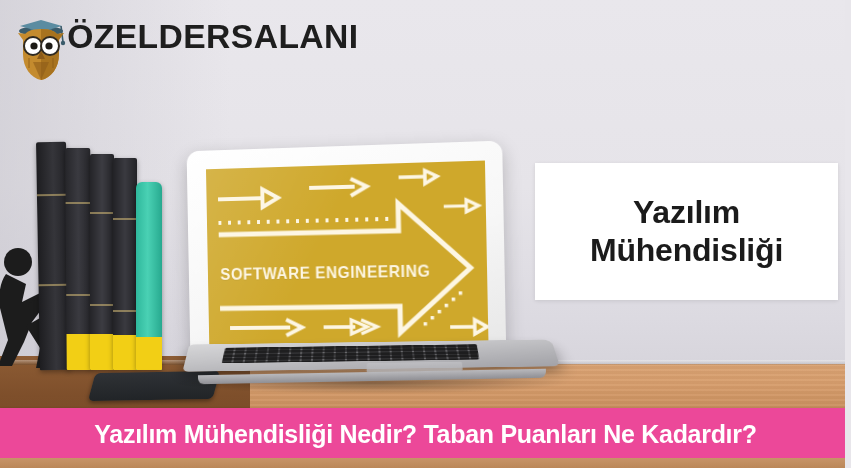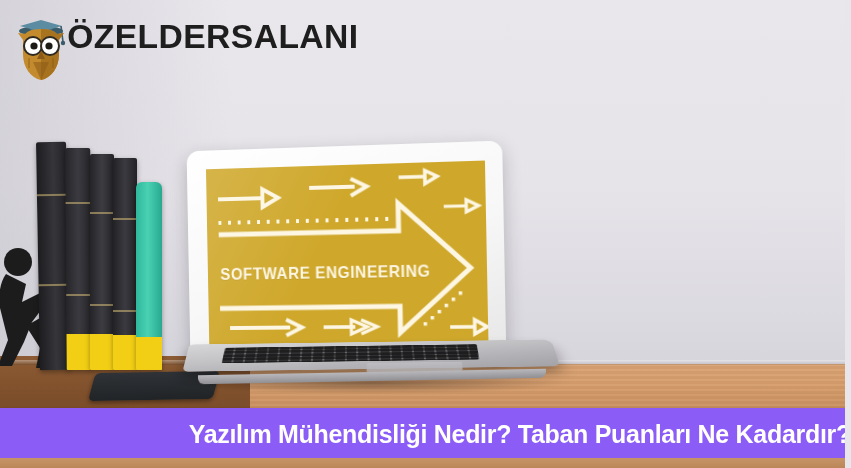--- a/index.html
+++ b/index.html
@@ -153,22 +153,22 @@
   .logo-tag{
     position:absolute;left:186px;top:57px;
     font-size:13.5px;color:#6d6a68;font-weight:400;
     font-family:"Liberation Sans", sans-serif;
     white-space:nowrap;
   }
 
   
   .caption-bar{
     position:absolute;left:0;top:408px;width:851px;height:50px;
-    background:#8b5cf6;
-    display:flex;align-items:center;justify-content:flex-end;
+    background:#ec4899;
+    display:flex;align-items:center;justify-content:center;
     box-shadow:0 1px 3px rgba(0,0,0,.25);
   }
   .caption-bar span{
     color:#ffffff;font-size:25px;font-weight:700;
     font-family:"Liberation Sans", sans-serif;
     letter-spacing:-.3px;white-space:nowrap;
     transform:scaleY(1.06);
   }
   .caption-strip-bottom{
     position:absolute;left:0;top:458px;width:851px;height:10px;
@@ -325,19 +325,25 @@
 
         <path d="M29 41 L25 49 L33 49 Z" fill="#8a5a18"></path>
 
         <path d="M21 52 L29 70 L37 52 Z" fill="#8a5a18" opacity=".55"></path>
         <path d="M17 48 L17 58 M41 48 L41 58" stroke="#8a5a18" stroke-width="1.6" opacity=".5" fill="none"></path>
       </svg>
     </div>
     <div class="logo-word">ÖZELDERSALANI</div>
   </div>
 
+  <div class="title-card">
+    <h1>
+      <span>Yazılım</span><br>
+      <span>Mühendisliği</span>
+    </h1>
+  </div>
 
   <div class="caption-bar">
     <span>Yazılım Mühendisliği Nedir? Taban Puanları Ne Kadardır?</span>
   </div>
   <div class="caption-strip-bottom"></div>
 
 </div>
 
 </body></html>

